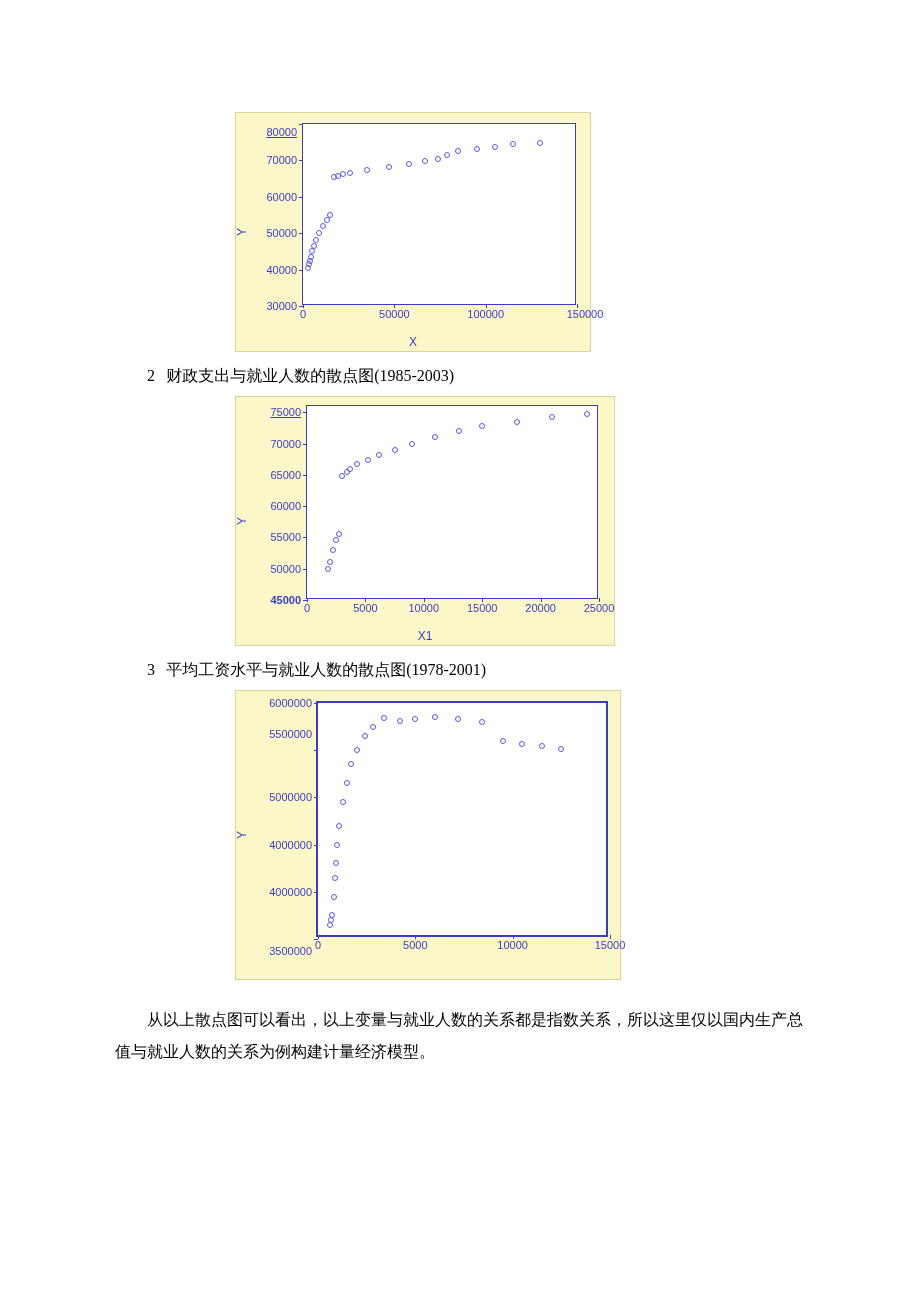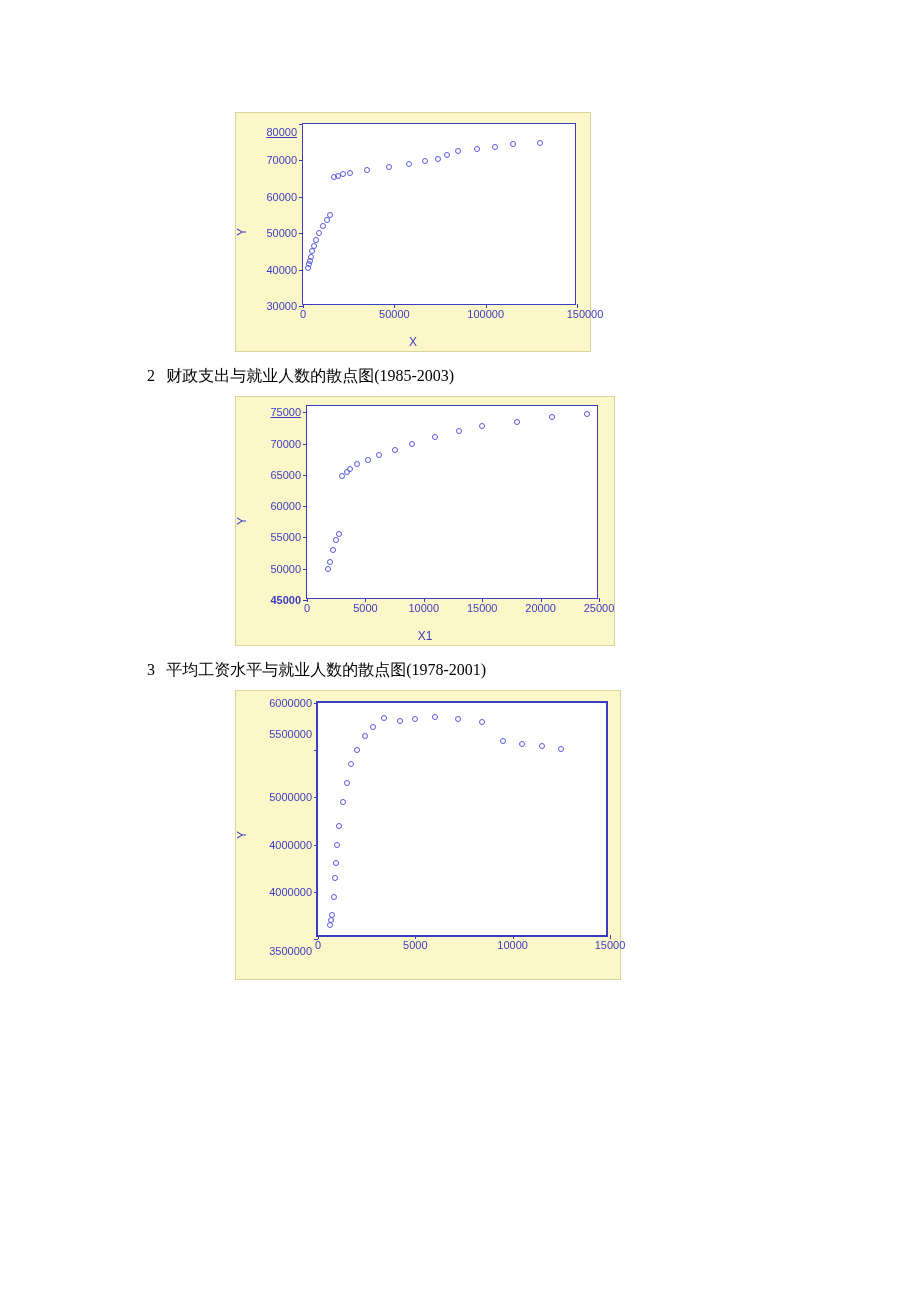--- a/index.html
+++ b/index.html
@@ -187,14 +187,15 @@
           <span class="pt" style="left: 140.16px; top: 16.048px;"></span>
           <span class="pt" style="left: 163.52px; top: 18.88px;"></span>
           <span class="pt" style="left: 184.933px; top: 37.76px;"></span>
           <span class="pt" style="left: 204.4px; top: 40.592px;"></span>
           <span class="pt" style="left: 223.867px; top: 43.424px;"></span>
           <span class="pt" style="left: 243.333px; top: 46.256px;"></span>
         </div>
     </div>
   </div>
 
+  <p class="para" style="margin-top:24px">从以上散点图可以看出，以上变量与就业人数的关系都是指数关系，所以这里仅以国内生产总值与就业人数的关系为例构建计量经济模型。</p>
 
 </div>
 
 </body></html>

